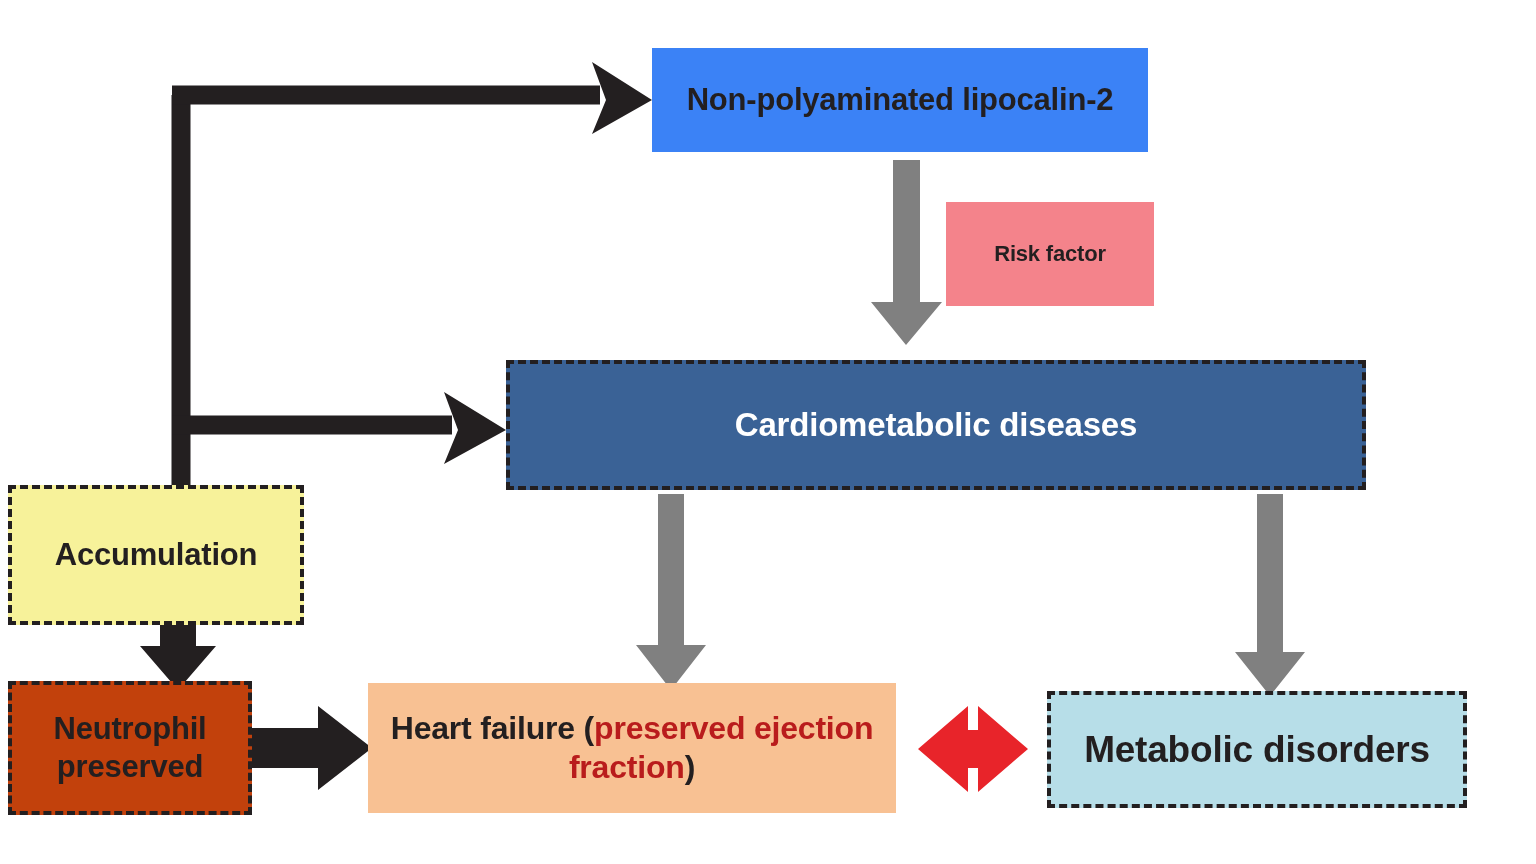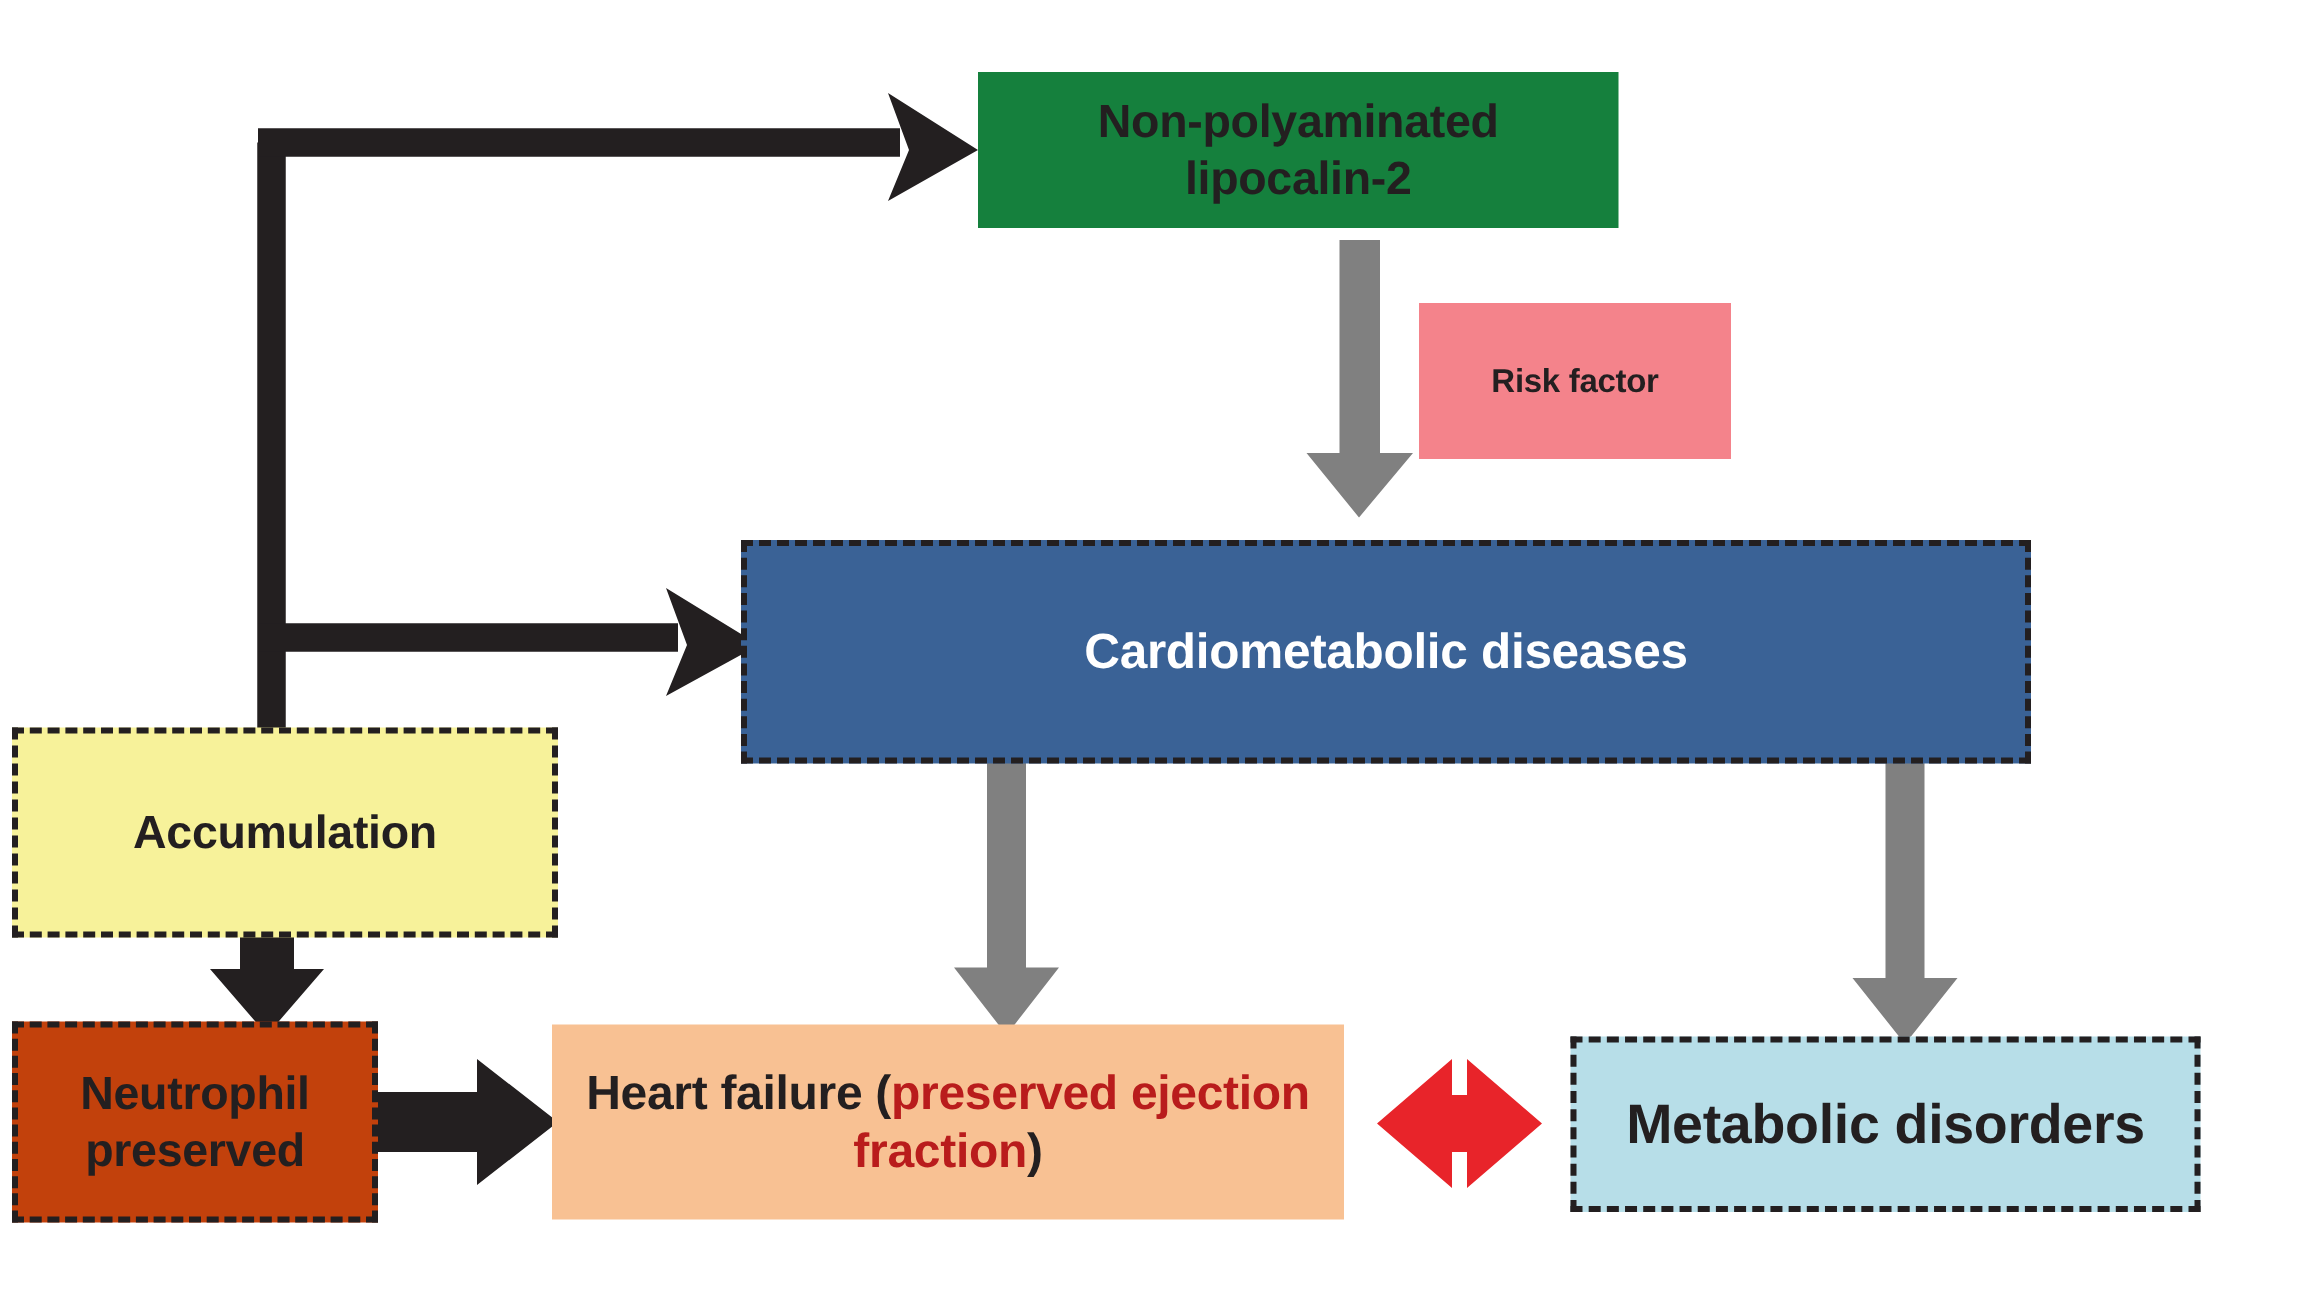--- a/index.html
+++ b/index.html
@@ -41,37 +41,37 @@
     border: 4px dashed #231f20;
   }
   .node .label {
     display: block;
     padding: 0 10px;
   }
   .accent-red { color: #b91c1c; }
 
   
   #node-lipocalin {
-    left: 652px;  top: 48px;   width: 427px; height: 104px;
-    background: #15803d;
+    left: 652px;  top: 48px;   width: 496px; height: 104px;
+    background: #3b82f6;
     font-size: 31px;
   }
   #node-riskfactor {
     left: 946px;  top: 202px;  width: 208px; height: 104px;
     background: #f4838b;
     font-size: 22px;
   }
   #node-cardiometabolic {
-    left: 494px;  top: 360px;  width: 860px; height: 149px;
+    left: 506px;  top: 360px;  width: 860px; height: 130px;
     background: #3a6296;
     color: #ffffff;
     font-size: 33px;
   }
   #node-accumulation {
-    left: 8px;    top: 485px;  width: 364px; height: 140px;
+    left: 8px;    top: 485px;  width: 296px; height: 140px;
     background: #f7f29a;
     font-size: 31px;
   }
   #node-neutrophil {
     left: 8px;    top: 681px;  width: 244px; height: 134px;
     background: #c2410c;
     font-size: 31px;
   }
   #node-heartfailure {
     left: 368px;  top: 683px;  width: 528px; height: 130px;

